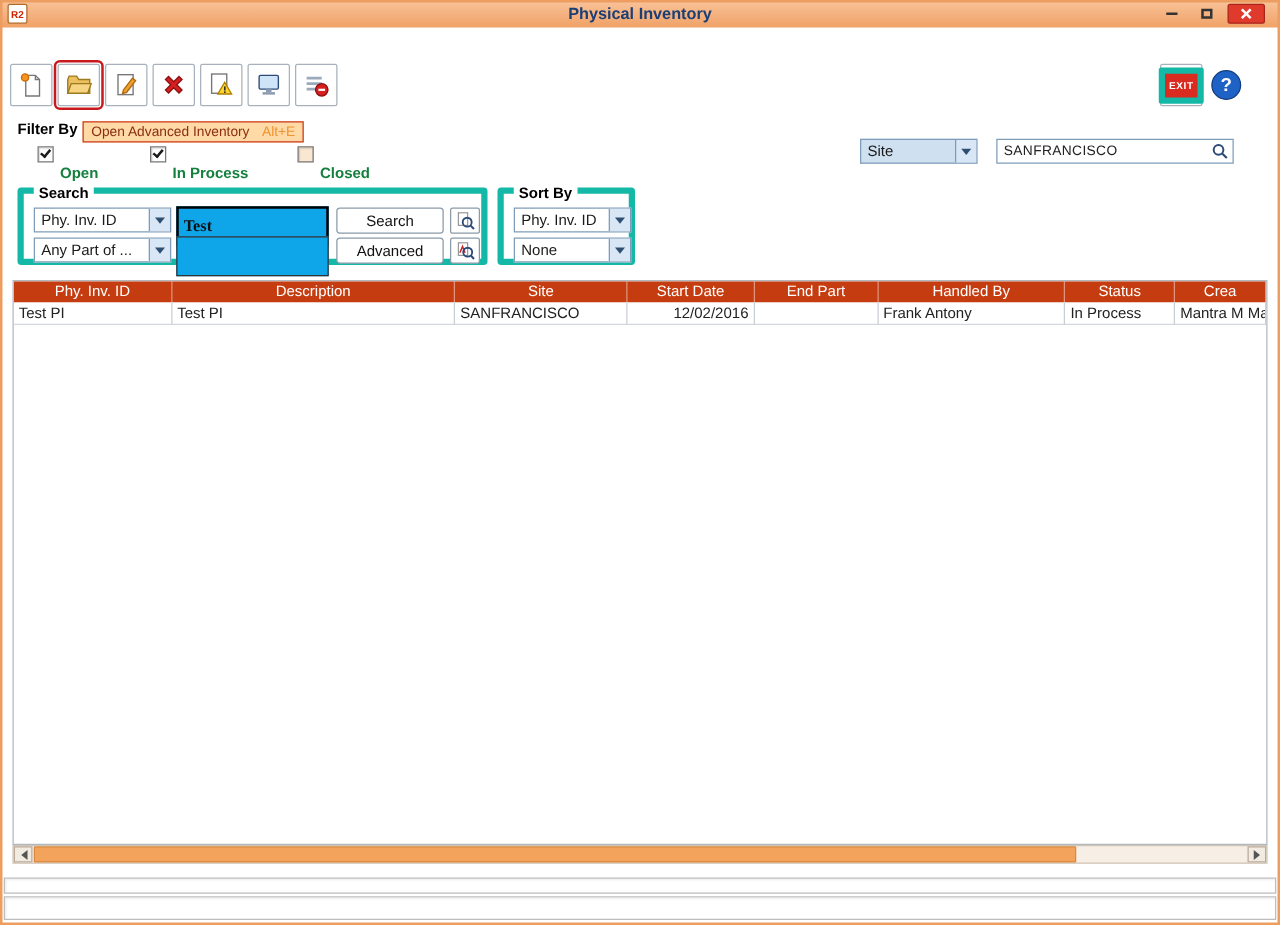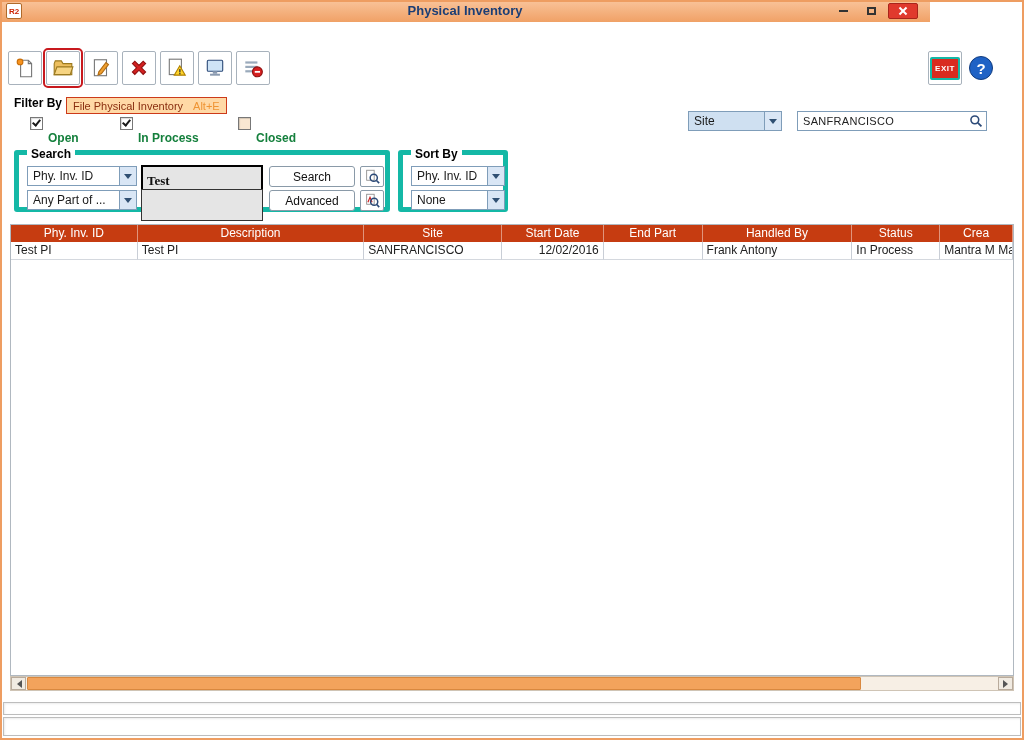--- a/index.html
+++ b/index.html
@@ -1,21 +1,21 @@
 <!DOCTYPE html>
 <html><head>
 <meta charset="utf-8">
 <style>
   * { margin:0; padding:0; box-sizing:border-box; }
   body { font-family:"Liberation Sans", sans-serif; background:#d8d8d8; }
   #window { position:relative; width:1024px; height:740px; background:#fff; overflow:hidden; }
   #frame { position:absolute; inset:0; border:2px solid #ee9d61; pointer-events:none; z-index:50; }
 
   
-  #titlebar { position:absolute; left:0; top:0; width:930px; height:22px;
+  #titlebar { position:absolute; left:0; top:0; width:1024px; height:22px;
     background:linear-gradient(#f9c49b,#f0a166); }
   #app-icon { position:absolute; left:6px; top:3px; width:16px; height:16px; background:#fff;
     border:1px solid #b06a2a; border-radius:2px; font-size:8px; font-weight:bold; color:#cc2200;
     display:flex; align-items:center; justify-content:center; }
   #title { position:absolute; left:0; top:0; width:100%; height:22px; line-height:22px;
     text-align:center; color:#1b3e75; font-size:13px; font-weight:600; }
   .winctl { position:absolute; top:3px; height:16px; display:flex; align-items:center; justify-content:center; cursor:default; }
   #btn-min { right:76px; width:22px; } #btn-min i { width:9px; border-bottom:2px solid #333; }
   #btn-max { right:48px; width:22px; } #btn-max i { width:9px; height:8px; border:2px solid #333; display:block; }
   #btn-close { right:12px; width:30px; background:#e03a2d; border:1px solid #a8251b; border-radius:2px; }
@@ -26,21 +26,21 @@
   #menubar { position:absolute; left:0; top:22px; width:1024px; height:22px; background:#fff;
     border-bottom:1px solid #ececec; display:flex; align-items:center; padding-left:10px; gap:18px; }
   .menu-item { display:inline-block; font-size:12px; color:#111; cursor:default; }
   .menu-item::first-letter { text-decoration:underline; }
 
   
   #toolbar { position:absolute; left:0; top:44px; width:1024px; height:48px; background:#fff; }
   .tb-btn { position:absolute; top:7px; width:34px; height:34px; background:#fff;
     border:1px solid #a8b2bc; border-radius:2px; display:flex; align-items:center; justify-content:center; cursor:default; }
   .hl { outline:2px solid #c8191e; outline-offset:1px; }
-  .exit-chip { background:#d92b1f; border:2px solid #14b8a6; border-radius:2px; color:#fff;
+  .exit-chip { background:#d92b1f; border:5px solid #14b8a6; border-radius:2px; color:#fff;
     font-size:8px; font-weight:bold; padding:5px 3px; letter-spacing:0.5px; }
   .help-circle { width:24px; height:24px; border-radius:50%; background:#1f62c5; color:#fff;
     font-size:15px; font-weight:bold; display:flex; align-items:center; justify-content:center;
     border:1px solid #123c7e; }
 
   
   #filter-label { position:absolute; left:14px; top:96px; font-size:12px; font-weight:bold; color:#000; }
   #tooltip { position:absolute; left:66px; top:97px; height:17px; background:#ffd9a6;
     border:1px solid #cc3a1a; display:flex; align-items:center; padding:0 6px; z-index:20; white-space:nowrap; }
   #tooltip .tt-label { font-size:11px; color:#8a2f10; }
@@ -55,21 +55,21 @@
 
   
   .combo { position:absolute; height:20px; background:#fff; border:1px solid #7f9db9;
     display:flex; align-items:center; cursor:default; }
   .combo .combo-text { flex:1; font-size:12px; color:#1a1a1a; padding-left:5px; overflow:hidden; white-space:nowrap; }
   .combo .combo-arrow { width:17px; height:100%; background:#d9e6f5; border-left:1px solid #7f9db9;
     display:flex; align-items:center; justify-content:center; }
   .combo .combo-arrow i { border:4px solid transparent; border-top:5px solid #2f4f72; margin-top:5px; }
   .combo.blue { background:#cfe0f1; }
 
-  .txt { position:absolute; height:32px; border:1px solid #7f9db9; background:#e5e5e5;
+  .txt { position:absolute; height:32px; border:1px solid #7f9db9; background:#0ea5e9;
     font-size:12px; padding:0 4px; color:#111; font-family:"Liberation Sans",sans-serif; }
   .txt.focus { border:2px solid #000; font-family:"Liberation Serif",serif; font-weight:bold; font-size:13px; }
   .txt.thin { border:1px solid #333; }
 
   .push-btn { position:absolute; height:21px; background:#fff; border:1px solid #8a9aa8;
     border-radius:3px; font-size:12px; color:#111; display:flex; align-items:center; justify-content:center; cursor:default; }
   .icon-btn { position:absolute; width:24px; height:21px; background:#fff; border:1px solid #8a9aa8;
     border-radius:2px; display:flex; align-items:center; justify-content:center; cursor:default; }
 
   
@@ -187,21 +187,21 @@
     <div class="tb-btn" style="right:62px; left:auto;">
       <span class="exit-chip">EXIT</span>
     </div>
     <div class="tb-btn" style="right:26px; left:auto; border:none;">
       <span class="help-circle">?</span>
     </div>
   </div>
 
   <div id="filter-label">Filter By</div>
   <div id="tooltip">
-    <span class="tt-label">File Physical Inventory</span>
+    <span class="tt-label">Open Advanced Inventory</span>
     <span class="tt-short">Alt+E</span>
   </div>
 
   <span class="cb" style="left:30px; top:117px;">
       <i class="tick"></i>
     </span>
   <span class="cb-label" style="left:48px;">Open</span>
   <span class="cb" style="left:120px; top:117px;">
       <i class="tick"></i>
     </span>

